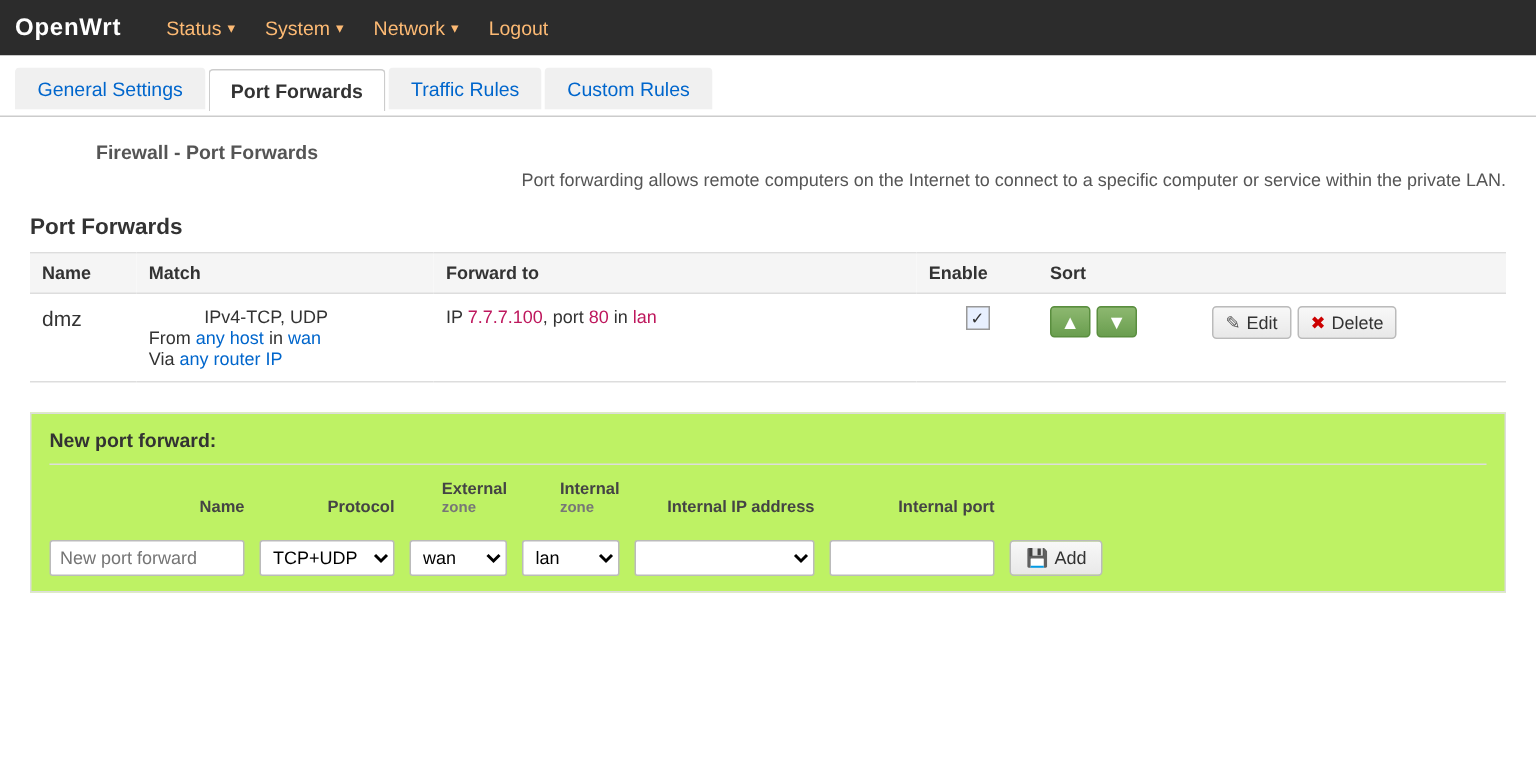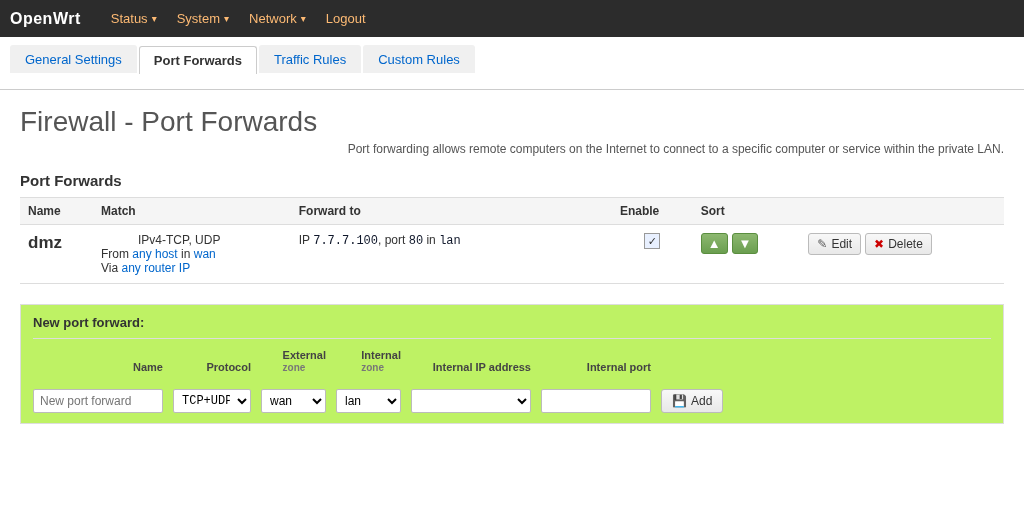--- a/index.html
+++ b/index.html
@@ -30,21 +30,21 @@
       display: flex;
       align-items: center;
       gap: 4px;
     }
     .nav-arrow { font-size: 10px; }
 
     
     #tabs {
       background: #fff;
       border-bottom: 1px solid #ccc;
-      padding: 16px 10px;
+      padding: 4px 10px;
       display: flex;
       padding-top: 8px;
     }
     .tab {
       padding: 6px 14px;
       cursor: pointer;
       border: 1px solid transparent;
       border-bottom: none;
       font-size: 13px;
       color: #0066cc;
@@ -64,23 +64,24 @@
 
     
     #main {
       background: #fff;
       padding: 16px 20px;
       min-height: 460px;
     }
 
     .page-title {
       color: #1a5cb0;
-      font-size: 28px;
-      font-weight: normal;
+      font-size: 13px;
+      font-weight: bold;
       margin-bottom: 4px;
+      margin-left: 44px;
     }
     .page-title span { color: #555; }
 
     .page-desc {
       font-size: 12px;
       color: #555;
       margin-bottom: 16px;
       text-align: right;
     }
 
@@ -108,24 +109,24 @@
       font-size: 12px;
     }
     .pf-table td {
       padding: 8px 8px;
       vertical-align: top;
       border-bottom: 1px solid #eee;
       font-size: 12px;
     }
     .pf-table tr:last-child td { border-bottom: 1px solid #ddd; }
 
-    .rule-name { font-weight: bold; font-size: 17px; }
+    .rule-name { font-weight: normal; font-size: 14px; }
     .match-primary { color: #333; margin-left: 37px; }
     .match-link { color: #0066cc; text-decoration: none; }
-    .forward-link { color: #0f172a; text-decoration: none; font-family: Liberation Mono, monospace; }
+    .forward-link { color: #be185d; text-decoration: none; }
 
     .checkbox-cell { text-align: center; }
     .checkbox-checked {
       width: 16px; height: 16px;
       border: 1px solid #999;
       background: #e8f0ff;
       display: inline-flex;
       align-items: center;
       justify-content: center;
       cursor: pointer;
@@ -322,21 +323,21 @@
 
     <div style="display:flex; align-items:flex-end; gap:10px; border-top:1px solid #ddd; padding-top:10px; flex-wrap:nowrap;">
 
       <div class="field-group">
         <div class="field-label">Name</div>
         <input type="text" style="width: 130px;" placeholder="New port forward">
       </div>
 
       <div class="field-group">
         <div class="field-label">Protocol</div>
-        <select style="width:78px;font-family:Liberation Mono, monospace;"><option>TCP+UDP</option><option>TCP</option><option>UDP</option><option>Other</option></select>
+        <select style="width:90px;"><option>TCP+UDP</option><option>TCP</option><option>UDP</option><option>Other</option></select>
       </div>
 
       <div class="field-group">
         <div class="field-label">
           <span>External</span><br>
           <span class="field-sublabel">zone</span>
         </div>
         <select style="width:65px;"><option>wan</option><option>lan</option></select>
       </div>
 

